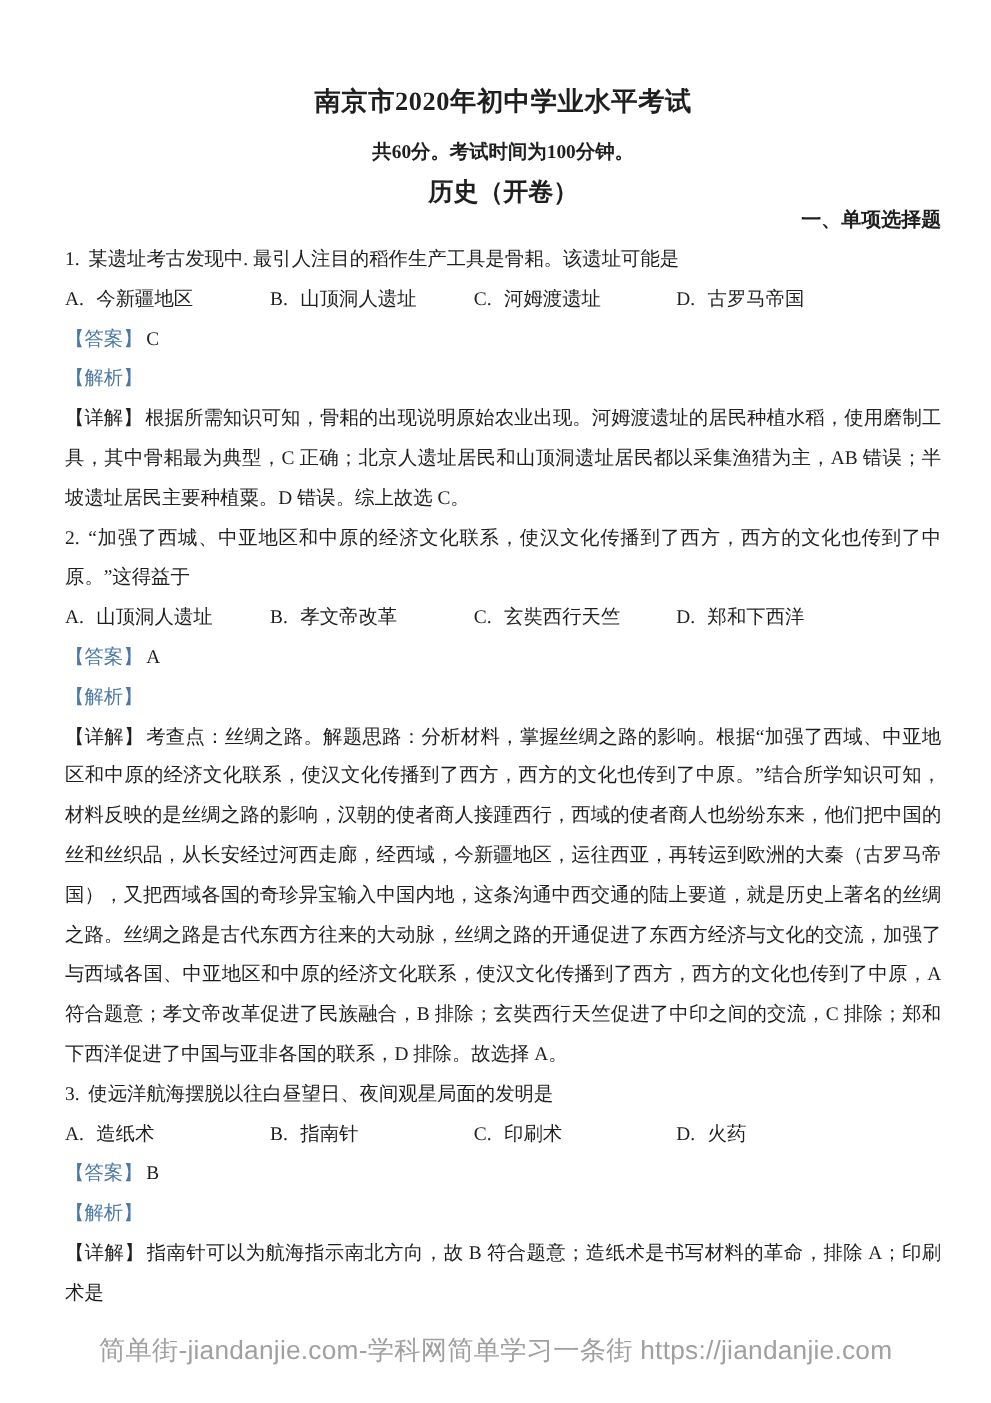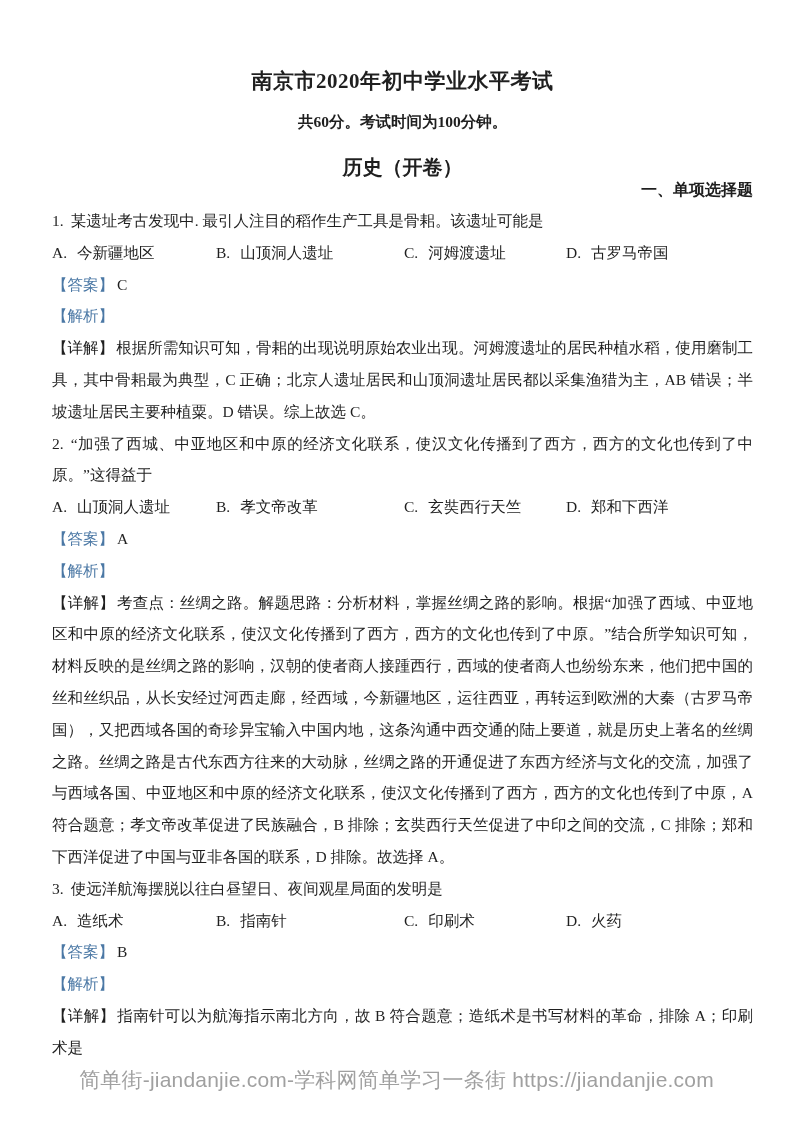--- a/index.html
+++ b/index.html
@@ -30,21 +30,21 @@
     text-align: center;
     font-size: 15.5px;
     font-weight: bold;
     margin-top: 21px;
     line-height: 18px;
   }
   .doc-subject {
     text-align: center;
     font-size: 20px;
     font-weight: bold;
-    margin-top: 25px;
+    margin-top: 12px;
     line-height: 22px;
   }
   .section-header {
     font-size: 16px;
     font-weight: bold;
     margin-top: 2px;
     line-height: 20px;
     text-align: right;
   }
   .questions { margin-top: 5px; }
@@ -59,21 +59,21 @@
   .q-number { margin-right: 7px; }
   .options {
     display: flex;
     font-size: 15.5px;
     line-height: 31.8px;
     white-space: nowrap;
   }
   .opt { display: inline-block; }
   .opt:nth-child(1) { width: 164px; }
   .opt:nth-child(2) { width: 163px; }
-  .opt:nth-child(3) { width: 162px; margin-left: 25px; }
+  .opt:nth-child(3) { width: 162px; }
   .opt-key { margin-right: 10px; }
   .label-blue { color: #4b78a5; }
   .answer-letter { margin-left: 3px; }
   .detail-label { margin-right: 2px; }
   .footer {
     position: absolute;
     top: 1066px;
     left: 0; right: 0;
     text-align: center;
     font-family: "Liberation Sans", "DejaVu Sans", sans-serif;

